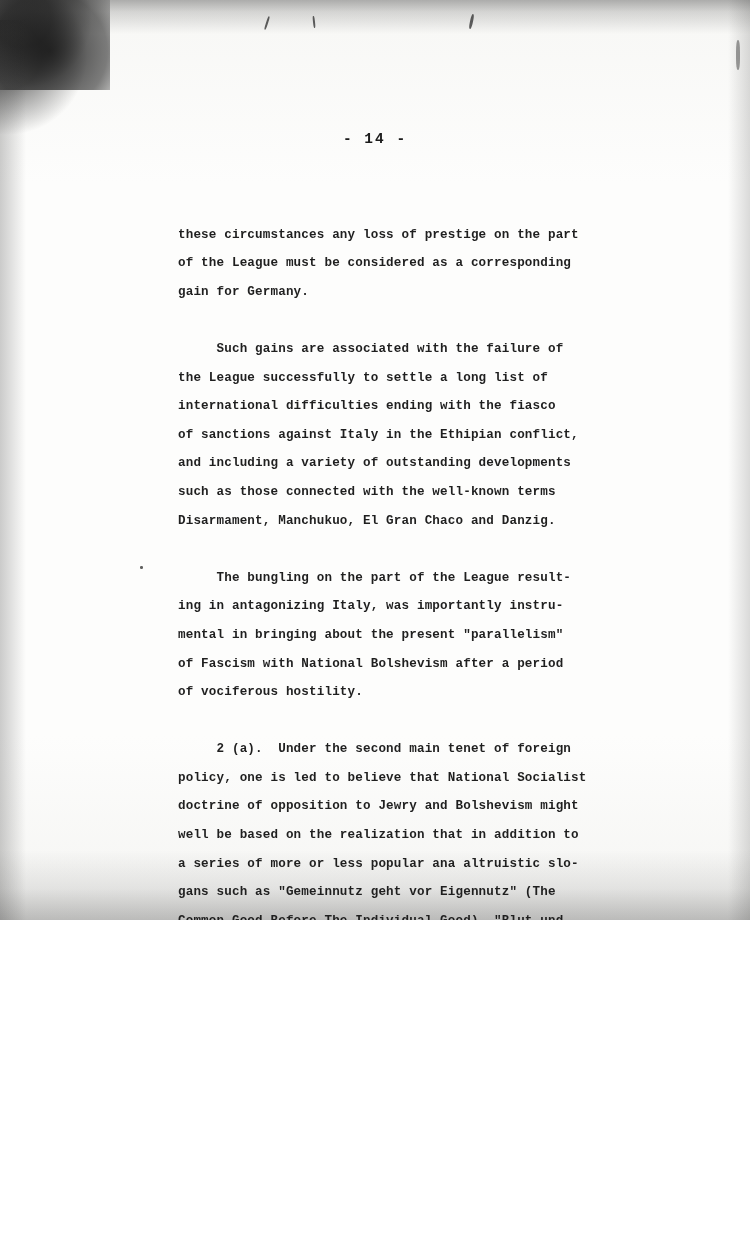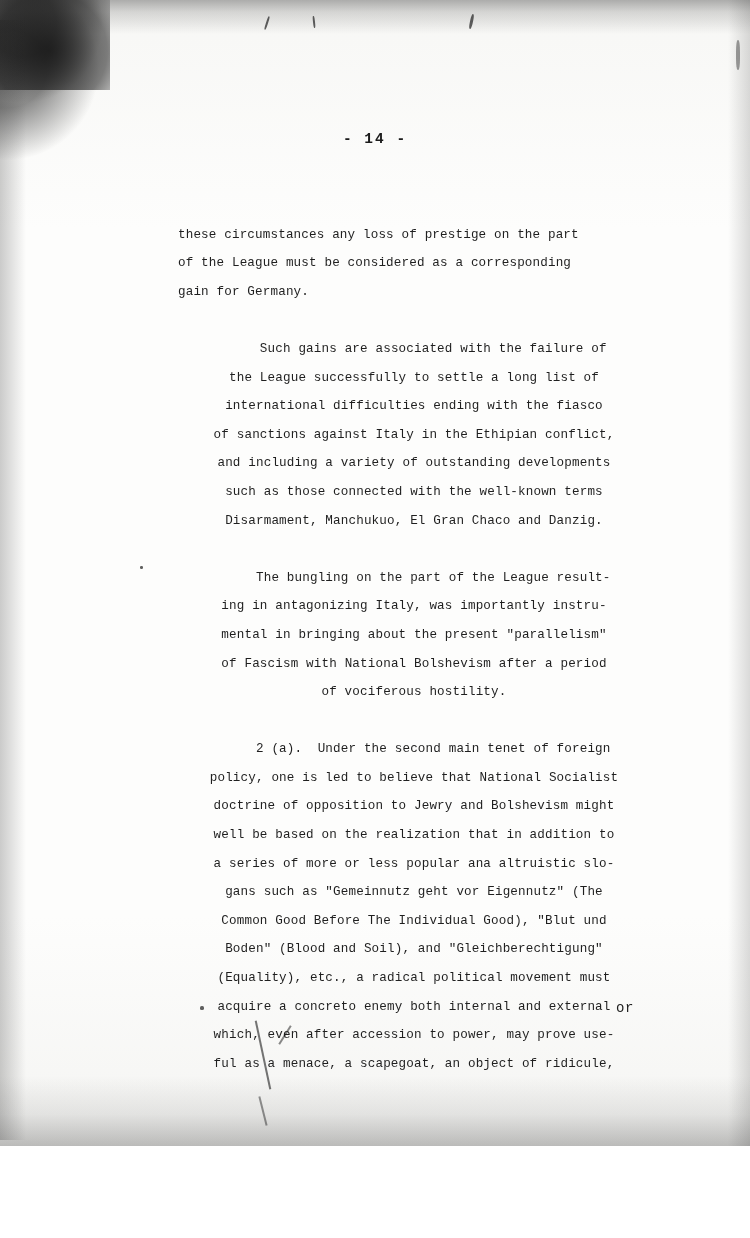--- a/index.html
+++ b/index.html
@@ -3,21 +3,21 @@
 <meta charset="utf-8">
 <style>
   html, body {
     margin: 0;
     padding: 0;
     background: #ffffff;
   }
   #page {
     position: relative;
     width: 750px;
-    height: 1146px;
+    height: 920px;
     background: #86efac;
     overflow: hidden;
     font-family: "Liberation Mono", "DejaVu Sans Mono", monospace;
   }
 
   
   .paper {
     position: absolute;
     left: 0; top: 0; right: 0; bottom: 0;
     background:
@@ -77,22 +77,22 @@
     position: absolute;
     left: 178px;
     top: 192px;
     width: 472px;
     font-size: 12.6px;
     line-height: 28.6px;
     color: #1f1f1f;
     letter-spacing: 0.15px;
     white-space: pre;
   }
-  .para { margin: 0 0 0 0; }
-  .para + .para { margin-top: 0; text-align: center; }
+  .para { margin: 0 0 0 0; font-weight: bold; }
+  .para + .para { margin-top: 0; }
 
   .tail-or {
     position: absolute;
     left: 616px;
     top: 1000px;
     font-size: 14px;
     color: #1f1f1f;
     letter-spacing: 0.5px;
   }
 

